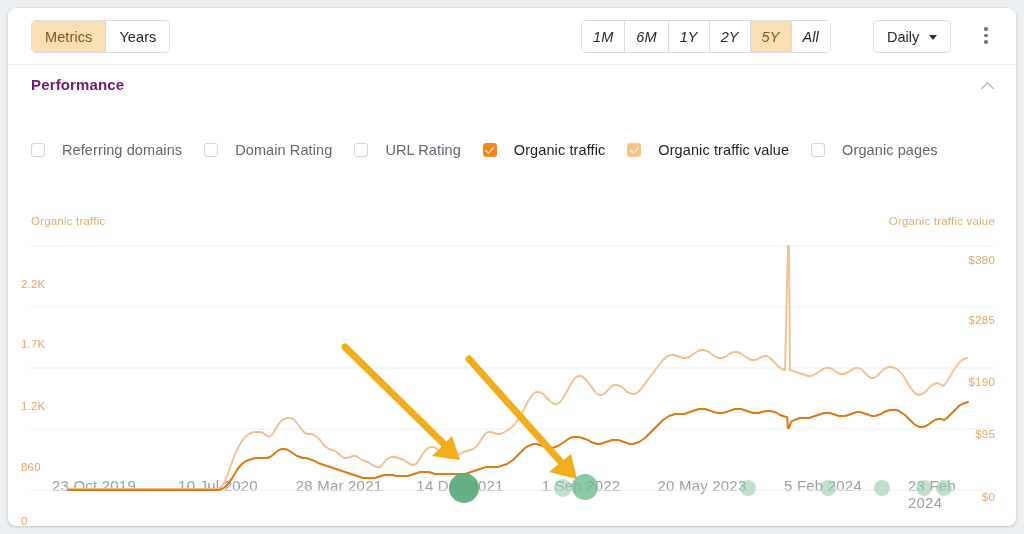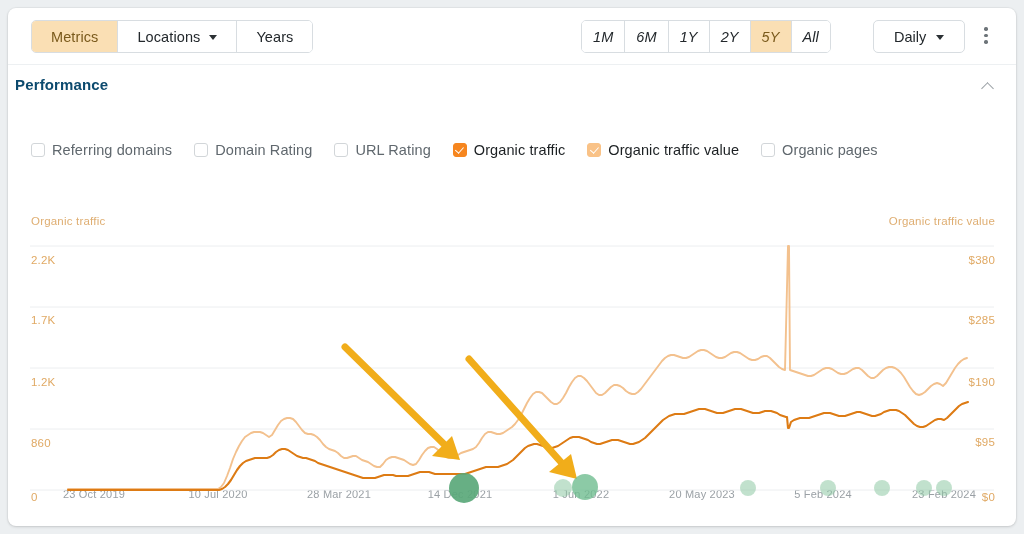--- a/index.html
+++ b/index.html
@@ -20,46 +20,46 @@
   .toolbar{position:relative;height:56px;border-bottom:1px solid #edf0f2;}
   .seg{
     position:absolute;display:flex;align-items:stretch;
     border:1px solid #d8dde1;border-radius:5px;overflow:hidden;background:#fff;
     height:31px;
   }
   .seg-left{left:23px;top:12px;}
   .seg-right{left:573px;top:12px;font-style:italic;}
   .seg .btn{
     display:flex;align-items:center;justify-content:center;gap:7px;
-    padding:0 19px;font-size:14.5px;color:#23282c;
+    padding:0 13px;font-size:14.5px;color:#23282c;
     border-right:1px solid #d8dde1;background:#fff;cursor:pointer;
     white-space:nowrap;letter-spacing:.1px;
   }
   .seg .btn:last-child{border-right:none;text-align:center;}
   .seg .btn.active{background:#fadfb4;color:#7a5a1c;}
   .seg .btn.narrow{padding:0 11px;}
   .caret{
     width:0;height:0;border-left:4.5px solid transparent;border-right:4.5px solid transparent;
     border-top:5.5px solid #2b3034;display:inline-block;margin-left:2px;position:relative;top:1px;
   }
   .dropdown{
     position:absolute;left:865px;top:12px;height:31px;display:flex;align-items:center;gap:8px;
-    padding:0 20px;border:1px solid #d8dde1;border-radius:5px;background:#fff;
+    padding:0 13px;border:1px solid #d8dde1;border-radius:5px;background:#fff;
     font-size:14.5px;color:#23282c;cursor:pointer;
   }
   .kebab{
     position:absolute;left:963px;top:12px;width:30px;height:31px;
     display:flex;flex-direction:column;align-items:center;justify-content:center;gap:3px;cursor:pointer;
   }
   .kebab i{width:3.4px;height:3.4px;border-radius:50%;background:#6d7479;display:block;}
 
   
   .perf-head{position:relative;height:42px;}
   .perf-title{
-    position:absolute;left:7px;top:11px;font-size:15px;font-weight:bold;color:#0c4a6e;letter-spacing:.15px;
+    position:absolute;left:23px;top:11px;font-size:15px;font-weight:bold;color:#701a75;letter-spacing:.15px;
   }
   .chevron-up{
     position:absolute;right:21px;top:15px;width:13px;height:13px;cursor:pointer;
   }
   .chevron-up:before{
     content:"";position:absolute;left:1px;top:4px;width:8px;height:8px;
     border-left:1.6px solid #9aa0a5;border-top:1.6px solid #9aa0a5;transform:rotate(45deg);
   }
 
   
@@ -69,48 +69,44 @@
   .box{
     width:14px;height:14px;border:1.6px solid #d2d6d9;border-radius:3px;background:#fff;
     box-sizing:border-box;position:relative;flex:none;
   }
   .box.on{background:#f6861f;border-color:#f6861f;}
   .box.on-light{background:#f9c287;border-color:#f9c287;}
   .box.on:after,.box.on-light:after{
     content:"";position:absolute;left:3.3px;top:1px;width:3.5px;height:7px;
     border-right:1.9px solid #fff;border-bottom:1.9px solid #fff;transform:rotate(42deg);
   }
-  .cb-label{margin-left:7px;font-size:14.5px;color:#60686e;letter-spacing:.1px;white-space:nowrap;}
+  .cb-label{margin-left:17px;font-size:14.5px;color:#60686e;letter-spacing:.1px;white-space:nowrap;}
   .cb-item.checked .cb-label{color:#1c2023;}
 
   
   .chart-wrap{position:absolute;left:0;top:198px;width:1008px;height:320px;}
   .axis-name{position:absolute;font-size:11.5px;color:#dfae72;letter-spacing:.2px;}
   .axis-name.left{left:23px;top:9px;}
   .axis-name.right{right:21px;top:9px;}
   .ytick{position:absolute;font-size:11.5px;color:#e0a964;letter-spacing:.2px;}
-  .ytick.l{left:23px;}
+  .ytick.l{left:13px;margin-top:24px;}
   .ytick.r{right:21px;text-align:center;}
-  .xtick{position:absolute;font-size:11px;color:#9aa0a5;letter-spacing:.2px;transform:translateX(-50%);top:282px;text-align:center;}
+  .xtick{position:absolute;font-size:15px;color:#9aa0a5;letter-spacing:.2px;transform:translateX(-50%);top:271px;}
   svg.plot{position:absolute;left:0;top:0;width:1008px;height:320px;}
 </style>
 </head>
 <body>
 
 <div class="card">
 
   <div class="toolbar">
 
     <div class="seg seg-left">
       <div class="btn active">
         <span>Metrics</span>
-      </div>
-      <div class="btn">
-        <span>Locations</span>
-        <span class="caret"></span>
       </div>
       <div class="btn">
         <span>Years</span>
       </div>
     </div>
 
     <div class="seg seg-right">
       <div class="btn narrow">
           <span>1M</span>
         </div>
@@ -182,30 +178,30 @@
     <div class="axis-name left">Organic traffic</div>
     <div class="axis-name right">Organic traffic value</div>
 
     <div class="ytick l" style="top:285px">0</div>
     <div class="ytick l" style="top:231px">860</div>
     <div class="ytick l" style="top:170px">1.2K</div>
     <div class="ytick l" style="top:108px">1.7K</div>
     <div class="ytick l" style="top:48px">2.2K</div>
 
     <div class="ytick r" style="top:285px">$0</div>
-    <div class="ytick r" style="top:230px">$95</div>
+    <div class="ytick r" style="top:222px">$95</div>
     <div class="ytick r" style="top:170px">$190</div>
     <div class="ytick r" style="top:108px">$285</div>
     <div class="ytick r" style="top:48px">$380</div>
 
     <div class="xtick" style="left:86px">23 Oct 2019</div>
     <div class="xtick" style="left:210px">10 Jul 2020</div>
     <div class="xtick" style="left:331px">28 Mar 2021</div>
     <div class="xtick" style="left:452px">14 Dec 2021</div>
-    <div class="xtick" style="left:573px">1 Jun 2022</div>
+    <div class="xtick" style="left:573px">1 Sep 2022</div>
     <div class="xtick" style="left:694px">20 May 2023</div>
     <div class="xtick" style="left:815px">5 Feb 2024</div>
     <div class="xtick" style="left:936px">23 Feb 2024</div>
 
     <svg class="plot" viewBox="0 0 1008 320" preserveAspectRatio="none">
       <g>
         <line x1="22" y1="40" x2="986" y2="40" stroke="#eceef0" stroke-width="1"></line>
         <line x1="22" y1="101" x2="986" y2="101" stroke="#eceef0" stroke-width="1"></line>
         <line x1="22" y1="162" x2="986" y2="162" stroke="#eceef0" stroke-width="1"></line>
         <line x1="22" y1="223" x2="986" y2="223" stroke="#eceef0" stroke-width="1"></line>

